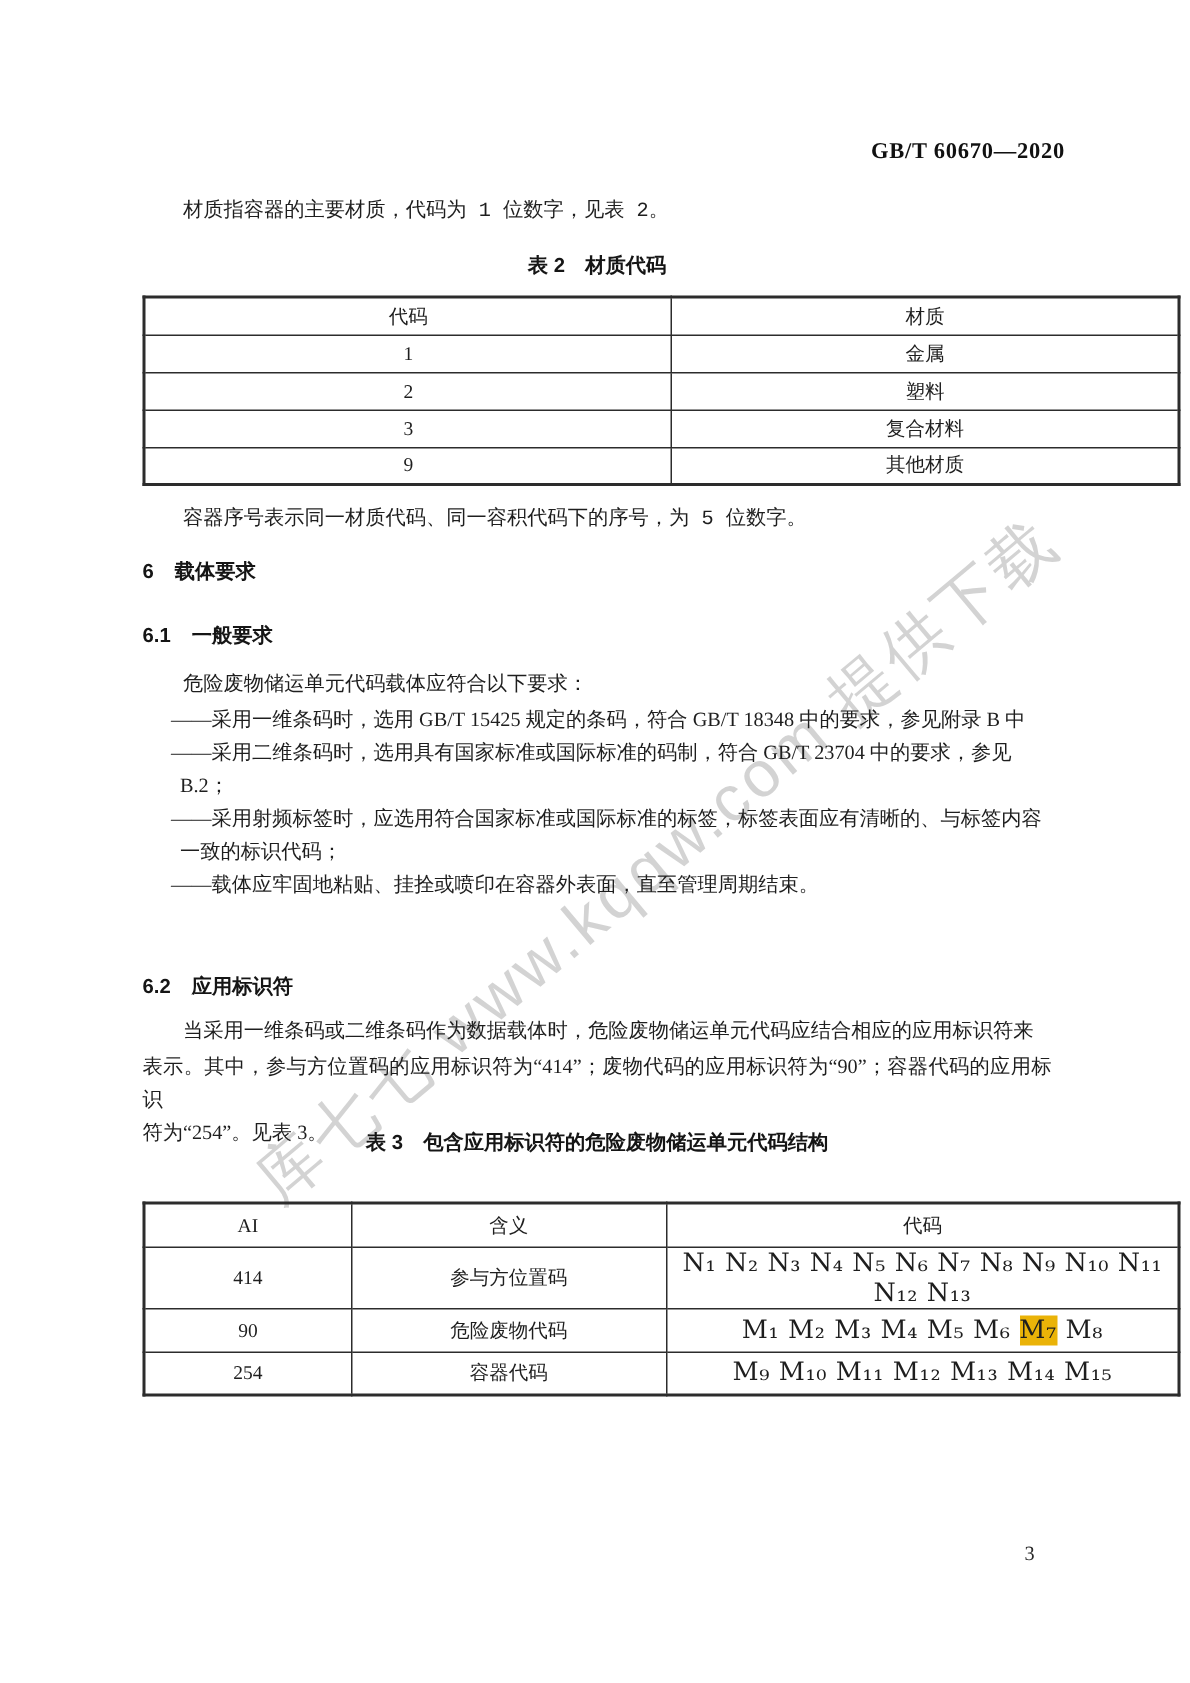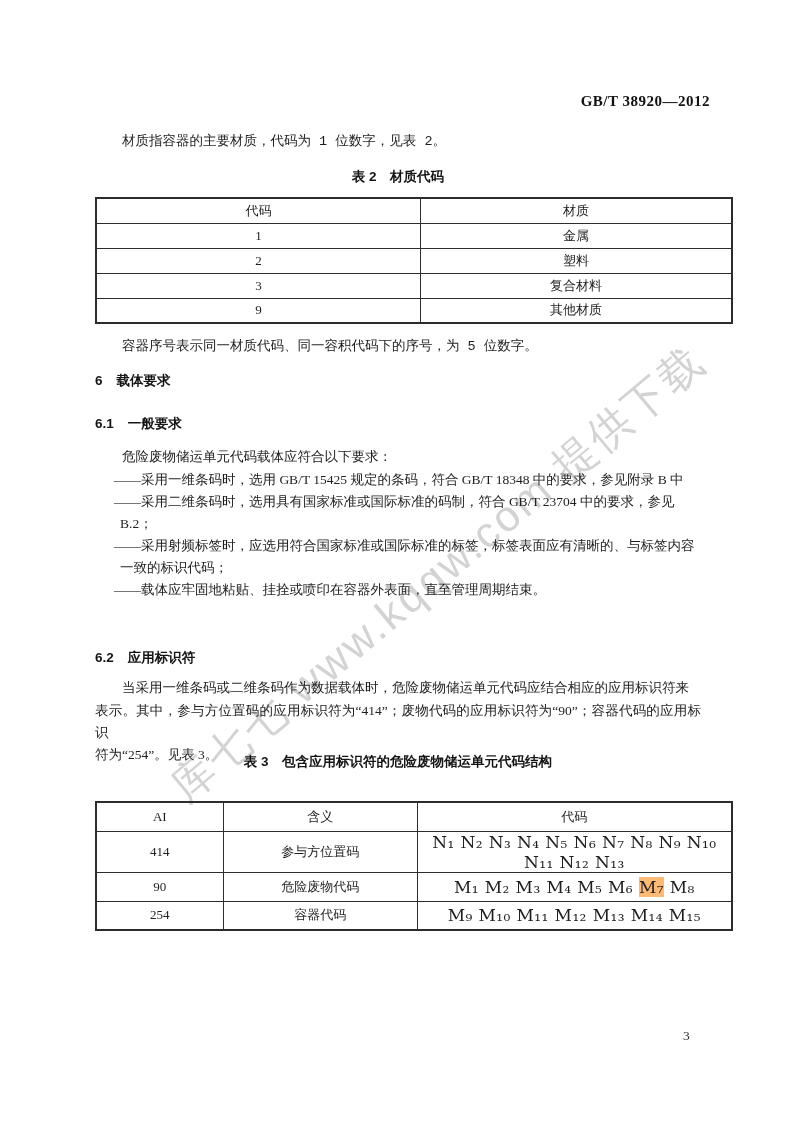--- a/index.html
+++ b/index.html
@@ -49,37 +49,37 @@
     font-family: "Liberation Sans", "DejaVu Sans", sans-serif;
     font-weight: bold;
     font-size: 13.5px;
     color: #151515;
     white-space: nowrap;
   }
   .heading .sec-num { margin-right: 14px; }
   table.std {
     position: absolute;
     left: 95px;
-    width: 638px;
+    width: 692px;
     border-collapse: collapse;
     font-size: 13px;
     color: #1e1e1e;
   }
   table.std th, table.std td {
     border: 1px solid #2c2c2c;
     text-align: center;
     vertical-align: middle;
     font-weight: normal;
     padding: 0 4px;
   }
   table.std { border: 2px solid #2c2c2c; }
   #table2 th, #table2 td { height: 25px; }
   #table3 th, #table3 td { height: 29px; }
   .code-cell { font-family: "DejaVu Serif", "Liberation Serif", serif; font-size: 17px; letter-spacing: 0.4px; }
-  .hl { background: #fdba74; }
+  .hl { background: #eab308; }
   .list-item {
     padding-left: 19px;
   }
   .list-cont {
     padding-left: 25px;
   }
   .page-num {
     position: absolute;
     left: 683px;
     top: 1028px;
@@ -106,21 +106,21 @@
 </style>
 </head>
 <body>
 
 <div class="page">
 
   <div class="watermark">库七七 www.kqqw.com 提供下载</div>
 
   <div class="content-layer">
 
-    <div class="doc-code">GB/T 38920—2012</div>
+    <div class="doc-code">GB/T 60670—2020</div>
 
     <div class="body-text indent" style="top:131px;">材质指容器的主要材质，代码为 1 位数字，见表 2。</div>
 
     <div class="table-title" style="top:168px;">表 2　材质代码</div>
 
     <table class="std" id="table2" style="top:197px;">
       <colgroup>
           <col style="width:51%">
           <col style="width:49%">
         </colgroup>

